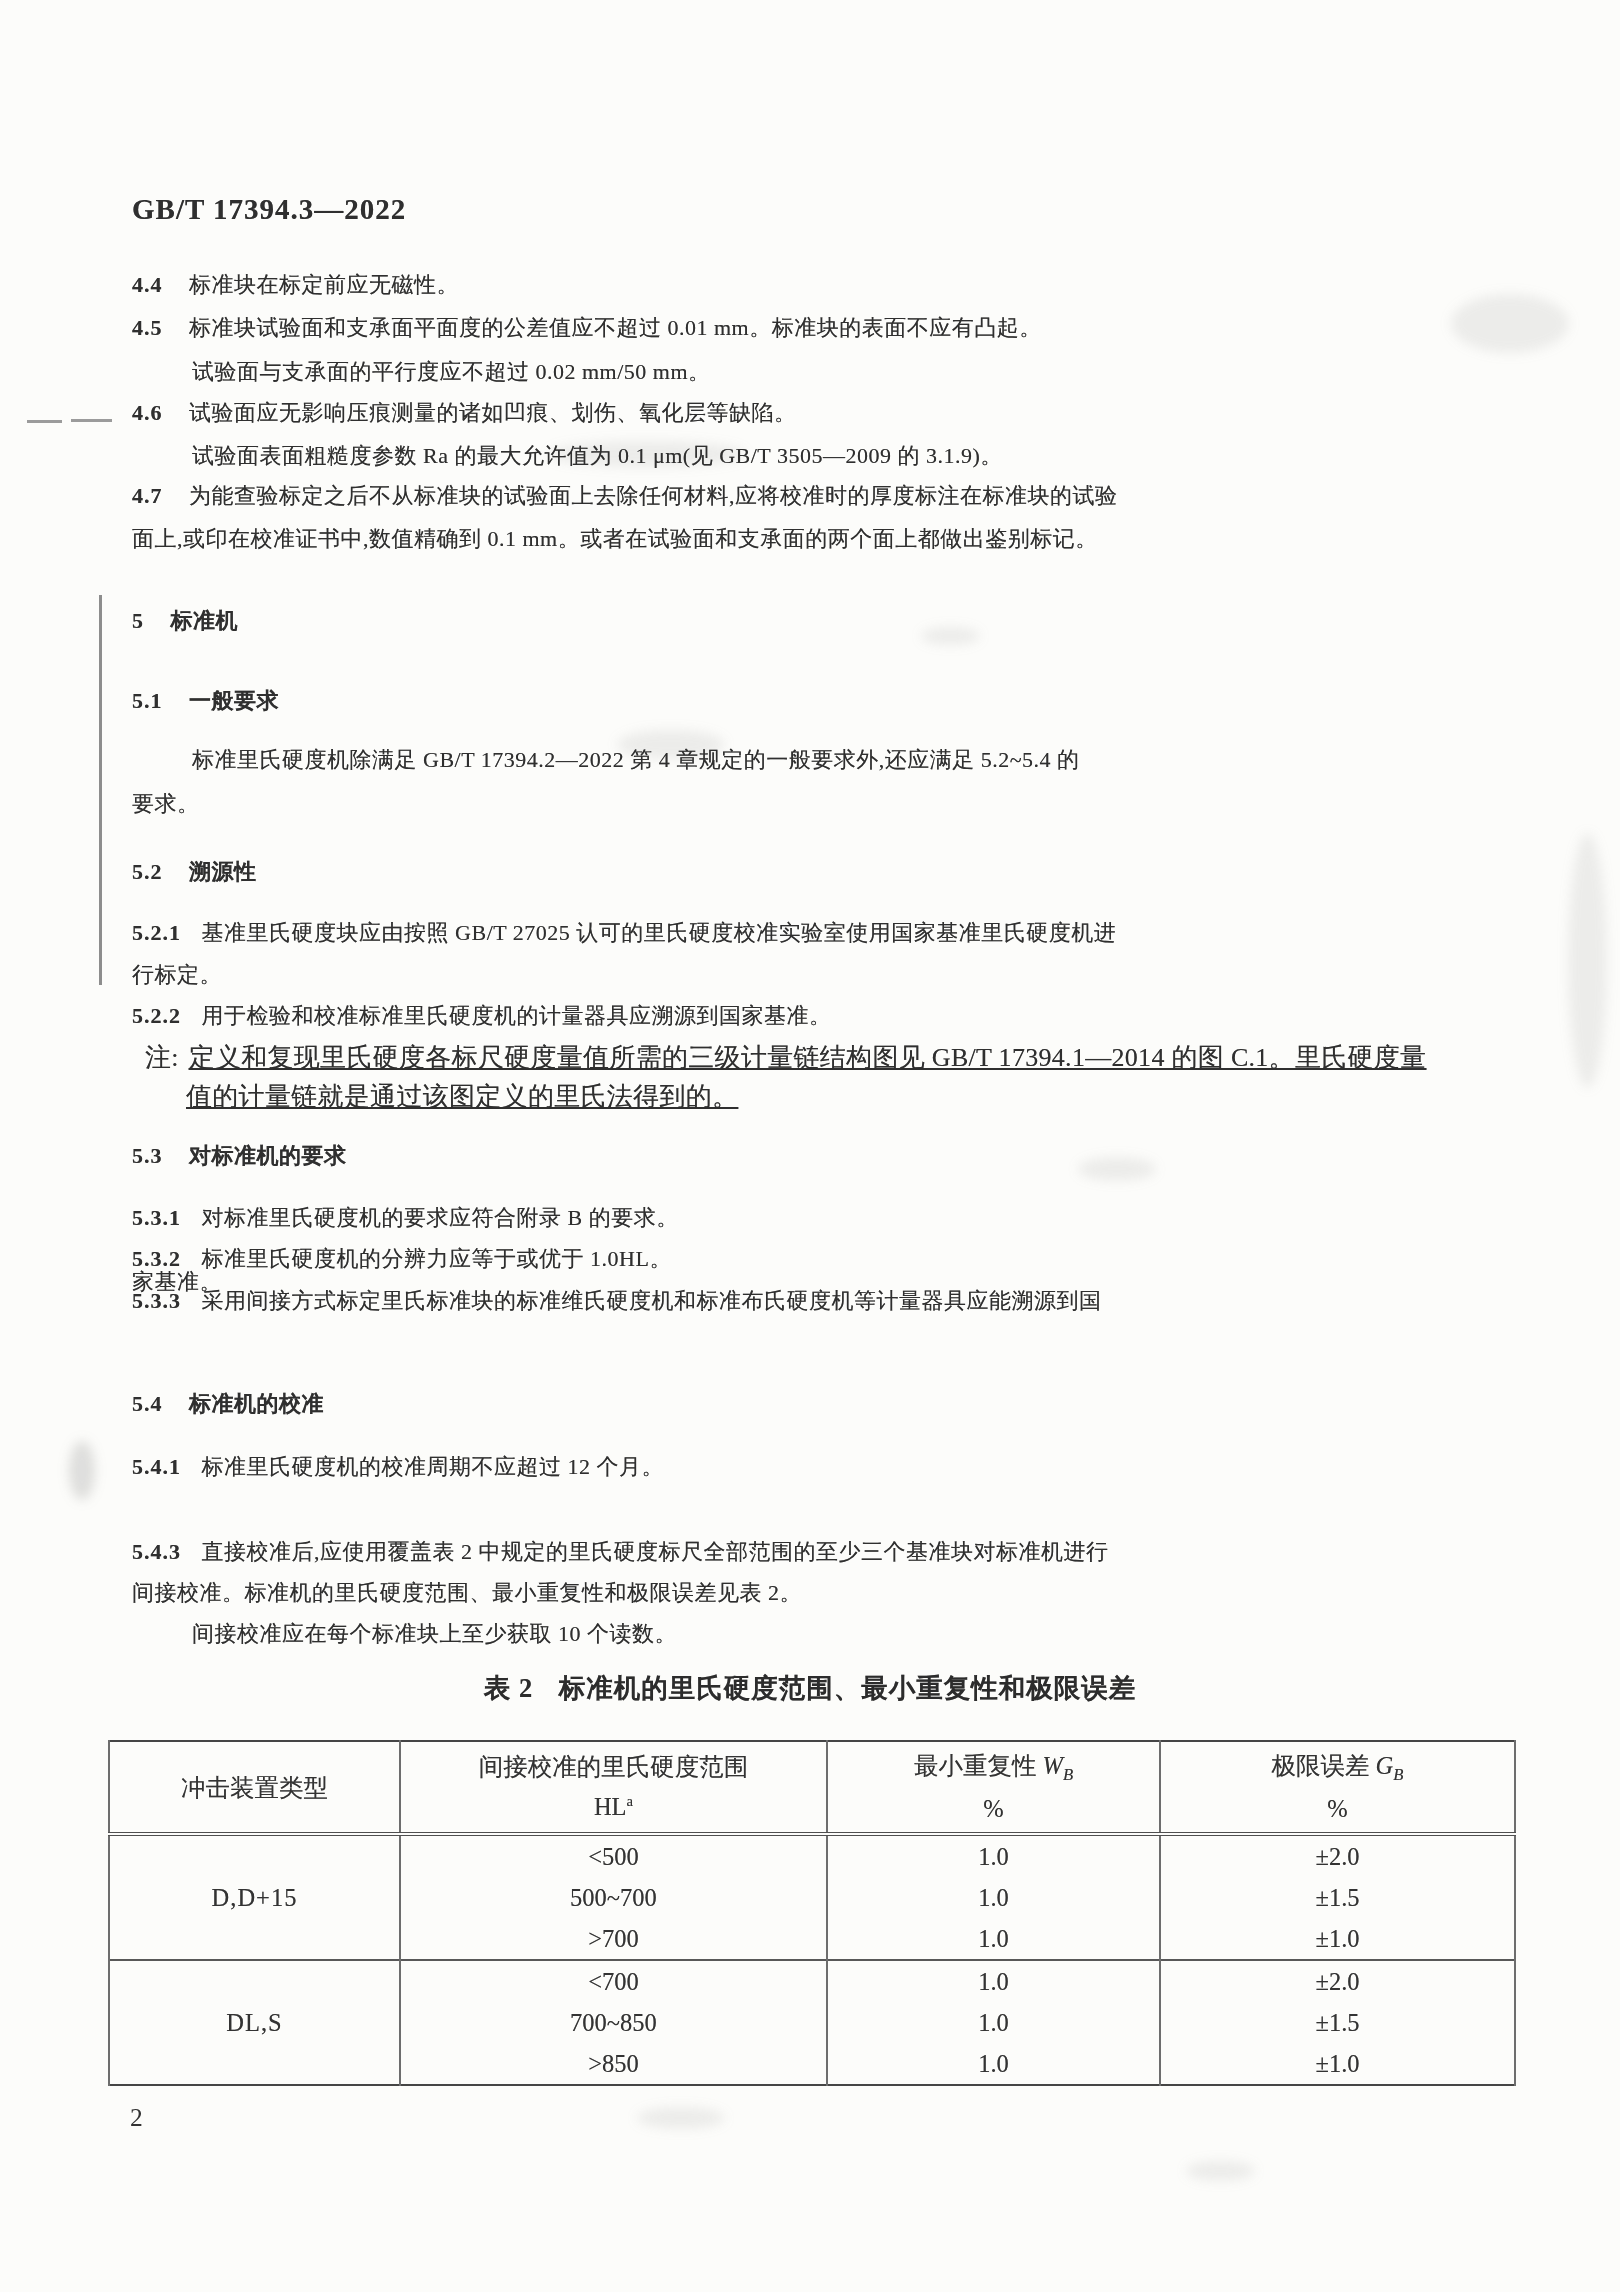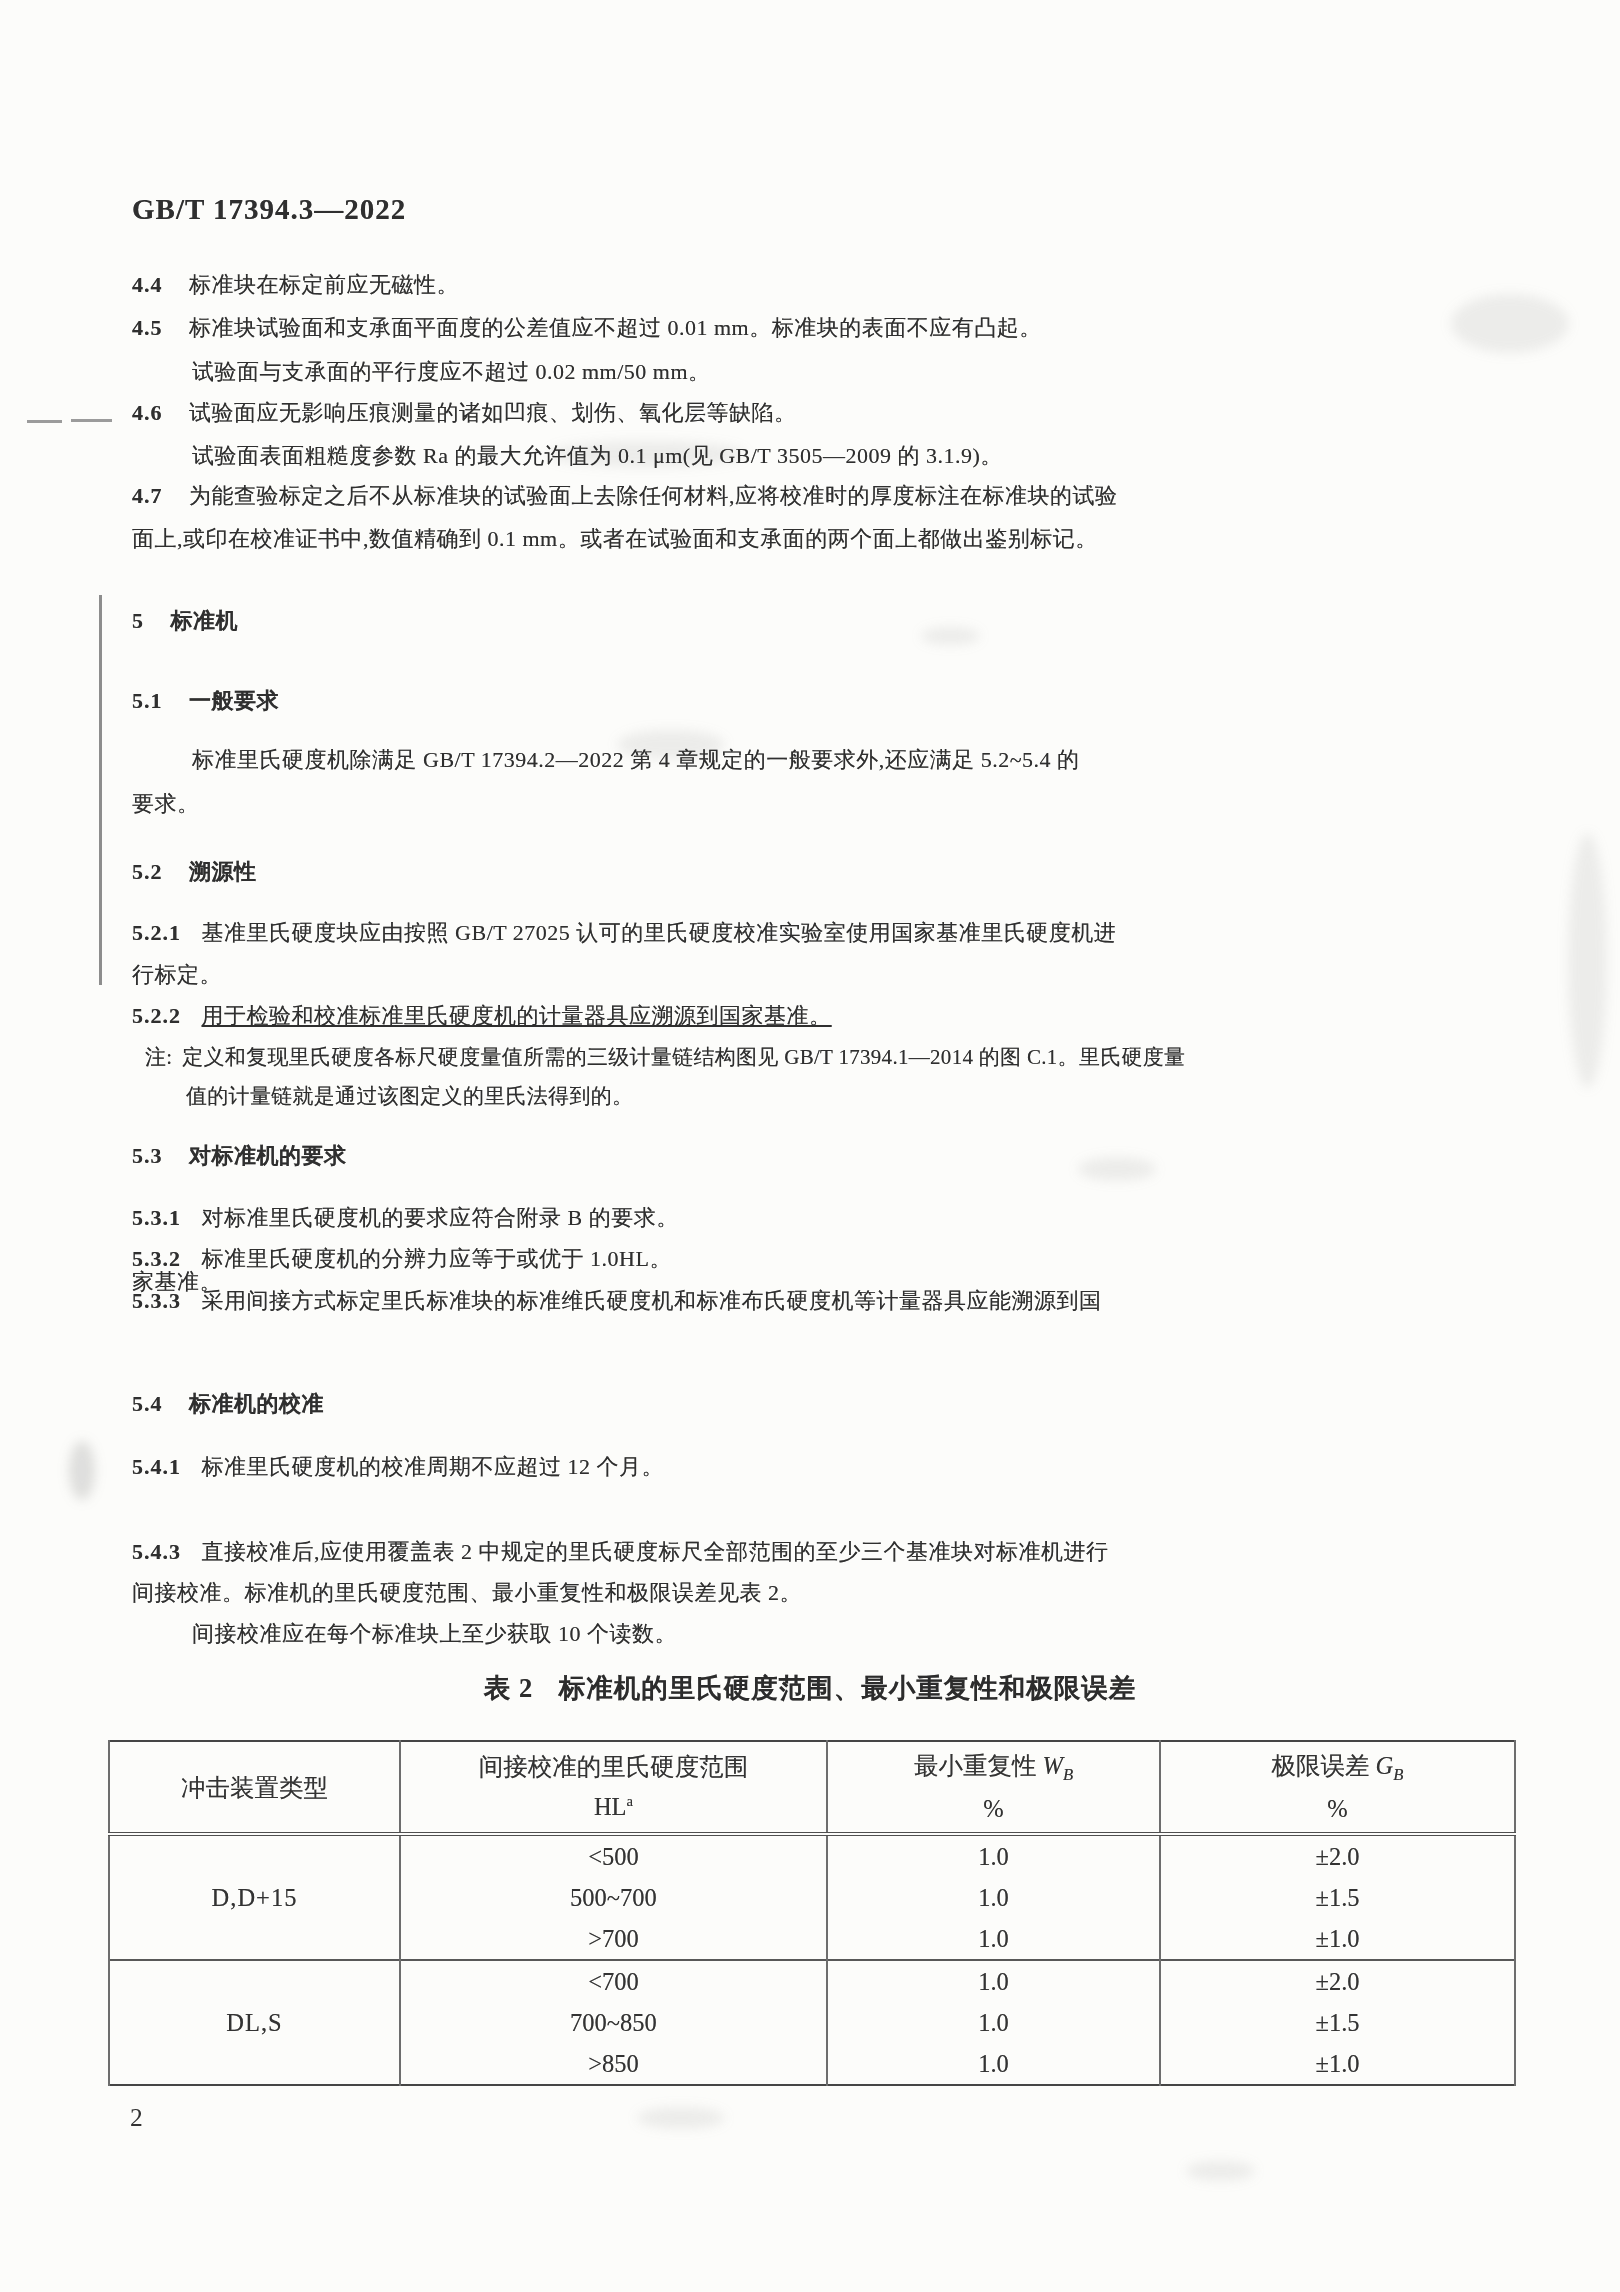--- a/index.html
+++ b/index.html
@@ -24,21 +24,21 @@
     font-size:22px;
     line-height:33px;
     color:#2f2f2f;
     text-shadow:0 0 0.6px rgba(40,40,40,.55);
     letter-spacing:0.5px;
   }
   .num{display:inline-block;font-weight:600;margin-right:26.5px;letter-spacing:1px;}
   .num3{margin-right:20.6px;}
   .head{font-weight:700;}
   .hdrcode{font-size:29px;font-weight:700;letter-spacing:1px;}
-  .notetxt{font-size:21px;letter-spacing:0.3px;}
+  .notetxt{font-size:26px;letter-spacing:0.3px;text-decoration:underline;}
   .notelabel{display:inline-block;margin-right:9.8px;}
 
   
   .revbar{position:absolute;background:#8d8d8d;}
   .dash{position:absolute;background:#9b9b9b;height:2.9px;}
 
   
   .caption{
     position:absolute;top:1670px;left:0;right:0;
     text-align:center;font-size:26.5px;font-weight:700;
@@ -123,21 +123,21 @@
 
   <div class="ln head" style="left:132px;top:855px;">
     <span class="num">5.2</span><span>溯源性</span>
   </div>
 
   <div class="ln" style="left:132px;top:916px;">
     <span class="num num3">5.2.1</span><span>基准里氏硬度块应由按照 GB/T 27025 认可的里氏硬度校准实验室使用国家基准里氏硬度机进</span>
   </div>
   <div class="ln" style="left:132px;top:958px;">行标定。</div>
 
-  <div class="ln" style="left:132px;top:999px;text-decoration:underline;">
+  <div class="ln" style="left:132px;top:999px;">
     <span class="num num3">5.2.2</span><span>用于检验和校准标准里氏硬度机的计量器具应溯源到国家基准。</span>
   </div>
 
   <div class="ln notetxt" style="left:145px;top:1041px;">
     <span class="notelabel">注:</span><span>定义和复现里氏硬度各标尺硬度量值所需的三级计量链结构图见 GB/T 17394.1—2014 的图 C.1。里氏硬度量</span>
   </div>
   <div class="ln notetxt" style="left:186px;top:1080px;">值的计量链就是通过该图定义的里氏法得到的。</div>
 
   <div class="ln head" style="left:132px;top:1139px;">
     <span class="num">5.3</span><span>对标准机的要求</span>

